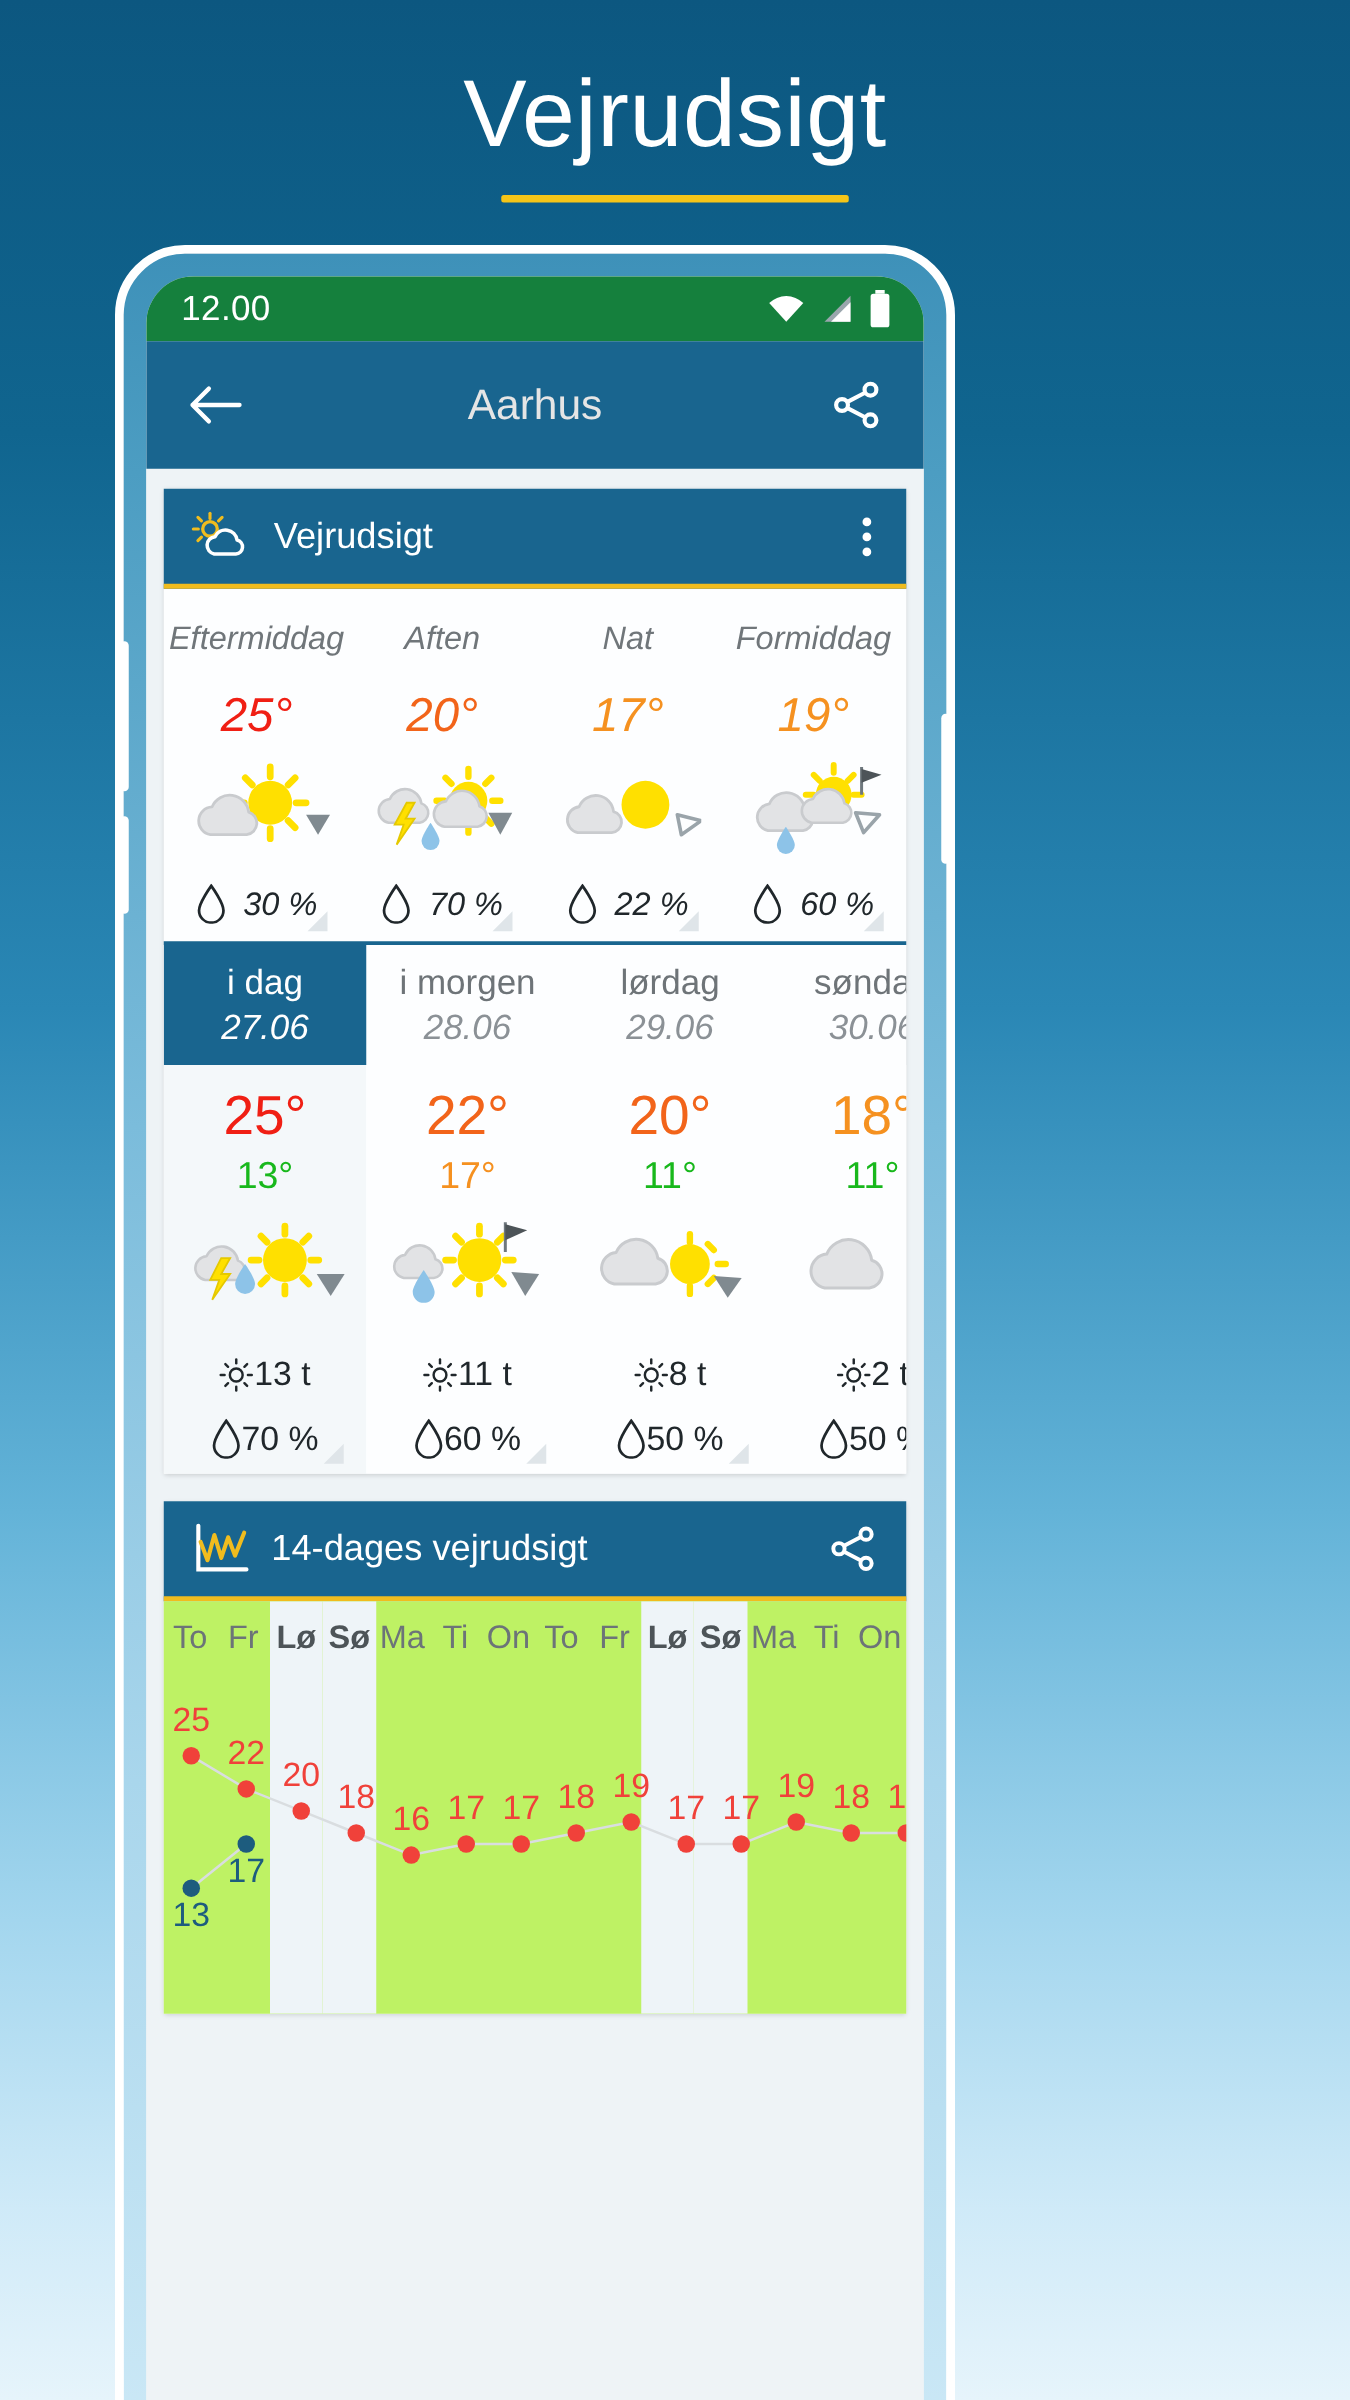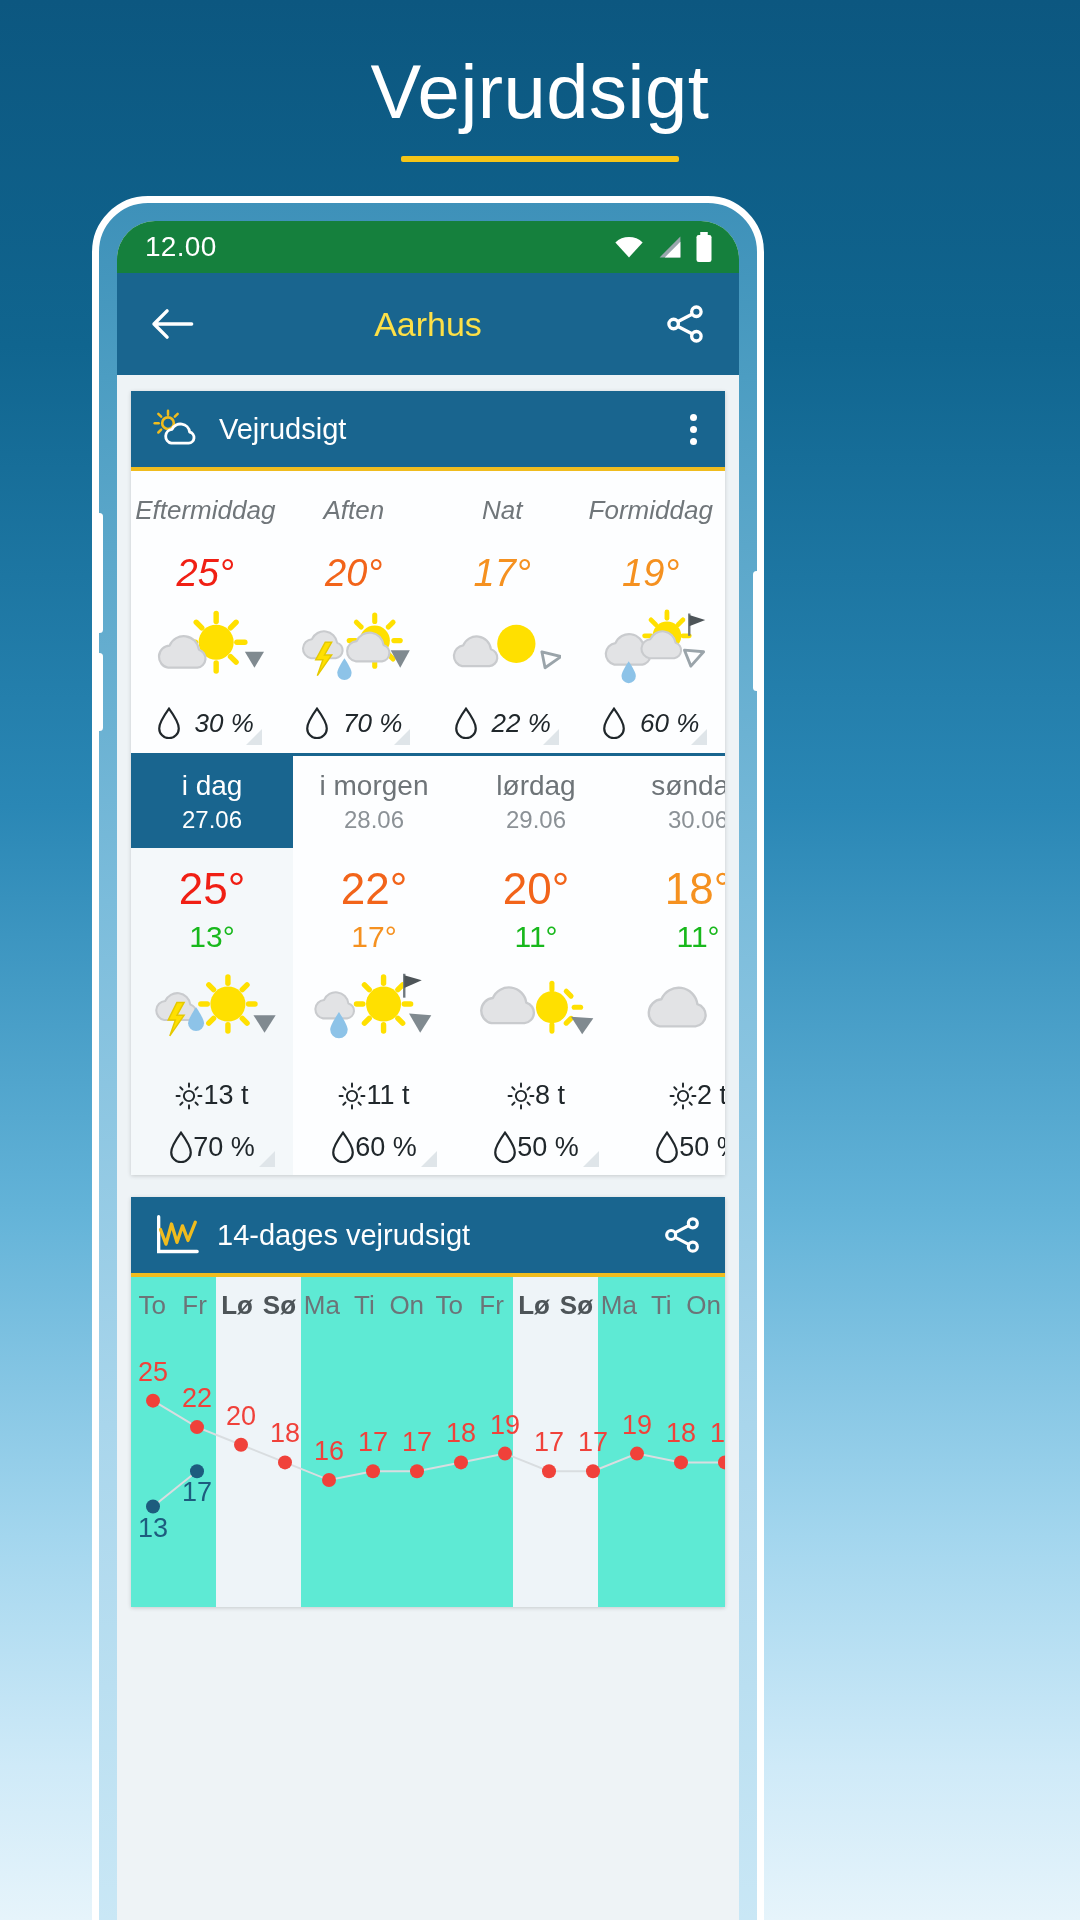--- a/index.html
+++ b/index.html
@@ -48,21 +48,21 @@
   .status-time { font-size:28px; font-weight:400; letter-spacing:0.3px; }
   .status-icons { display:flex; align-items:center; gap:11px; }
 
   
   .appbar {
     height:102px; background:#19658f; flex-shrink:0;
     display:flex; align-items:center; padding:0 32px; position:relative;
   }
   .appbar-title {
     position:absolute; left:0; right:0; text-align:center;
-    color:#fde047; font-size:34px; font-weight:400; pointer-events:none;
+    color:#e5e5e5; font-size:34px; font-weight:400; pointer-events:none;
   }
   .icon-btn { position:relative; z-index:2; cursor:pointer; display:flex; align-items:center; }
   .appbar .share { margin-left:auto; }
 
   
   .body { flex:1; background:#eef3f6; overflow:hidden; padding:0 14px; }
 
   .card {
     background:#fdfeff; margin-top:16px;
     box-shadow:0 1px 4px rgba(0,0,0,0.17);
@@ -92,29 +92,29 @@
 
   
   .daily { border-top:3px solid #19658f; overflow:hidden; }
   .daily-grid { display:grid; grid-template-columns:repeat(5,162px); width:810px; }
   .dcol { position:relative; text-align:center; }
   .dcol.sel .dhead { background:#19658f; }
   .dcol.sel .dname, .dcol.sel .ddate { color:#ffffff; }
   .dcol.sel .dbody { background:#f4f8fa; }
   .dhead { padding:14px 0 14px; }
   .dname { font-size:28px; color:#6e7478; }
-  .ddate { font-size:24px; color:#8b9196; margin-top:4px; }
+  .ddate { font-size:28px; color:#8b9196; margin-top:4px;font-style:italic; }
   .dbody { padding:16px 0 12px; background:#fdfeff; }
   .dhi { font-size:44px; }
   .dlo { font-size:30px; margin-top:6px; }
   .dico { height:96px; display:flex; align-items:center; justify-content:center; gap:2px; margin-top:10px; }
   .drow { display:flex; align-items:center; justify-content:center; font-size:27px; color:#20272b; margin-top:20px; }
 
   
-  .chart-wrap { padding:0; position:relative; height:330px; overflow:hidden; background:#5eead4; }
+  .chart-wrap { padding:0; position:relative; height:330px; overflow:hidden; background:#bef264; }
   .wd-row { display:flex; height:56px; align-items:center; position:relative; z-index:3; }
   .wd { flex:1; text-align:center; font-size:26px; color:#6c7478; }
   .wd.we { font-weight:bold; color:#4d5458; }
   .bandlayer { position:absolute; inset:0; display:flex; z-index:1; }
   .band { flex:1; }
   .band.we { background:#eef4f8; }
   .chart-svg { position:absolute; left:0; top:56px; z-index:2; }
 </style>
 </head>
 <body>

